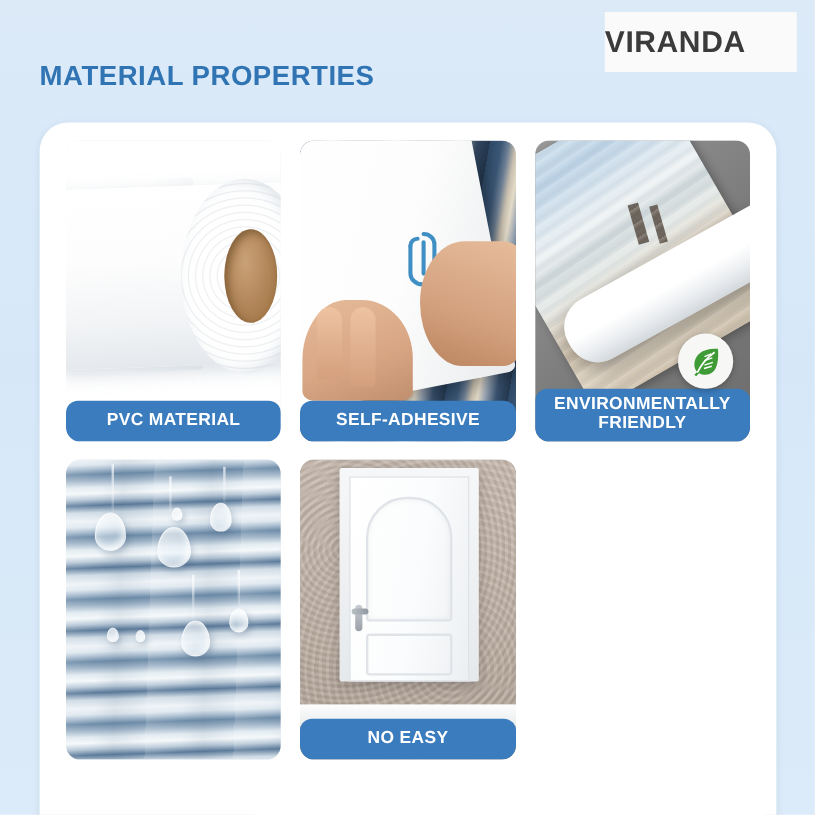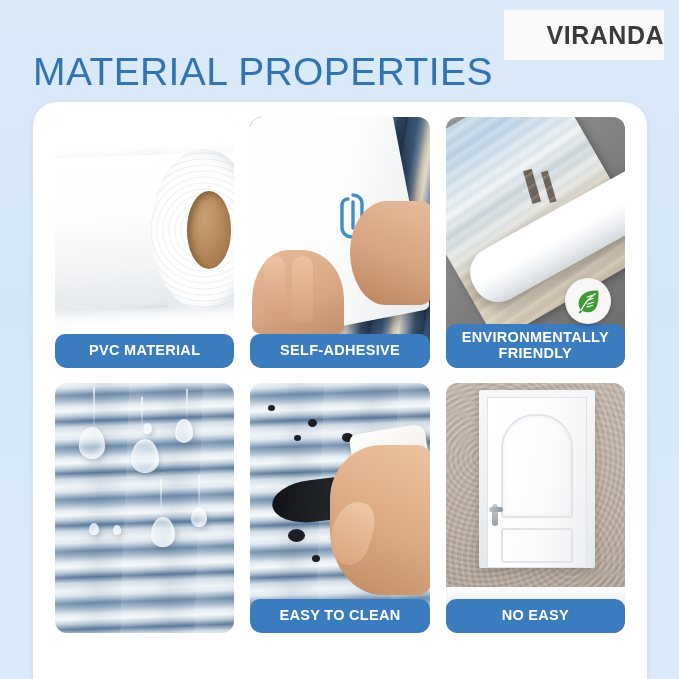--- a/index.html
+++ b/index.html
@@ -21,35 +21,35 @@
   
   .logo-box {
     position: absolute;
     left: 504px;
     top: 10px;
     width: 160px;
     height: 50px;
     background: #fafafa;
     display: flex;
     align-items: center;
-    justify-content: flex-end;
+    justify-content: flex-start;
   }
   .logo-text {
     font-size: 25px;
     font-weight: bold;
     color: #3b3b3b;
     letter-spacing: .5px;
   }
 
   .page-title {
     position: absolute;
     left: 33px;
     top: 50px;
-    font-size: 39px;
-    font-weight: normal;
+    font-size: 23px;
+    font-weight: bold;
     color: #3074b4;
     letter-spacing: .4px;
   }
 
   
   .panel {
     position: absolute;
     left: 33px;
     top: 102px;
     width: 614px;
@@ -459,37 +459,20 @@
           <div class="drop" style="left:88px; top:40px; width:9px; height:11px;"></div>
           <div class="drop" style="left:96px; top:134px; width:24px; height:30px;"></div>
           <div class="drop" style="left:136px; top:124px; width:16px; height:20px;"></div>
           <div class="drop" style="left:34px; top:140px; width:10px; height:12px;"></div>
           <div class="drop" style="left:58px; top:142px; width:8px; height:10px;"></div>
           <div class="streak" style="left:105px; top:96px; height:42px;"></div>
           <div class="streak" style="left:143px; top:92px; height:36px;"></div>
         </div>
       </div>
 
-      <div class="card">
-        <div class="card-media">
-          <div class="woodgrain"></div>
-          <div class="stain" style="left:18px; top:22px; width:7px; height:6px;"></div>
-          <div class="stain" style="left:58px; top:36px; width:9px; height:8px;"></div>
-          <div class="stain" style="left:44px; top:52px; width:7px; height:6px;"></div>
-          <div class="stain" style="left:92px; top:50px; width:11px; height:9px;"></div>
-          <div class="stain" style="left:38px; top:146px; width:17px; height:13px;"></div>
-          <div class="stain" style="left:62px; top:172px; width:8px; height:7px;"></div>
-          <div class="smear"></div>
-          <div class="cloth"></div>
-          <div class="hand-clean">
-            <div class="thumb"></div>
-          </div>
-        </div>
-        <div class="card-banner">EASY TO CLEAN</div>
-      </div>
 
       <div class="card">
         <div class="card-media m-door">
           <div class="wall"></div>
           <div class="baseboard"></div>
           <div class="door-frame">
             <div class="door-slab">
               <div class="panel-top"></div>
               <div class="panel-bot"></div>
               <div class="handle"></div>

